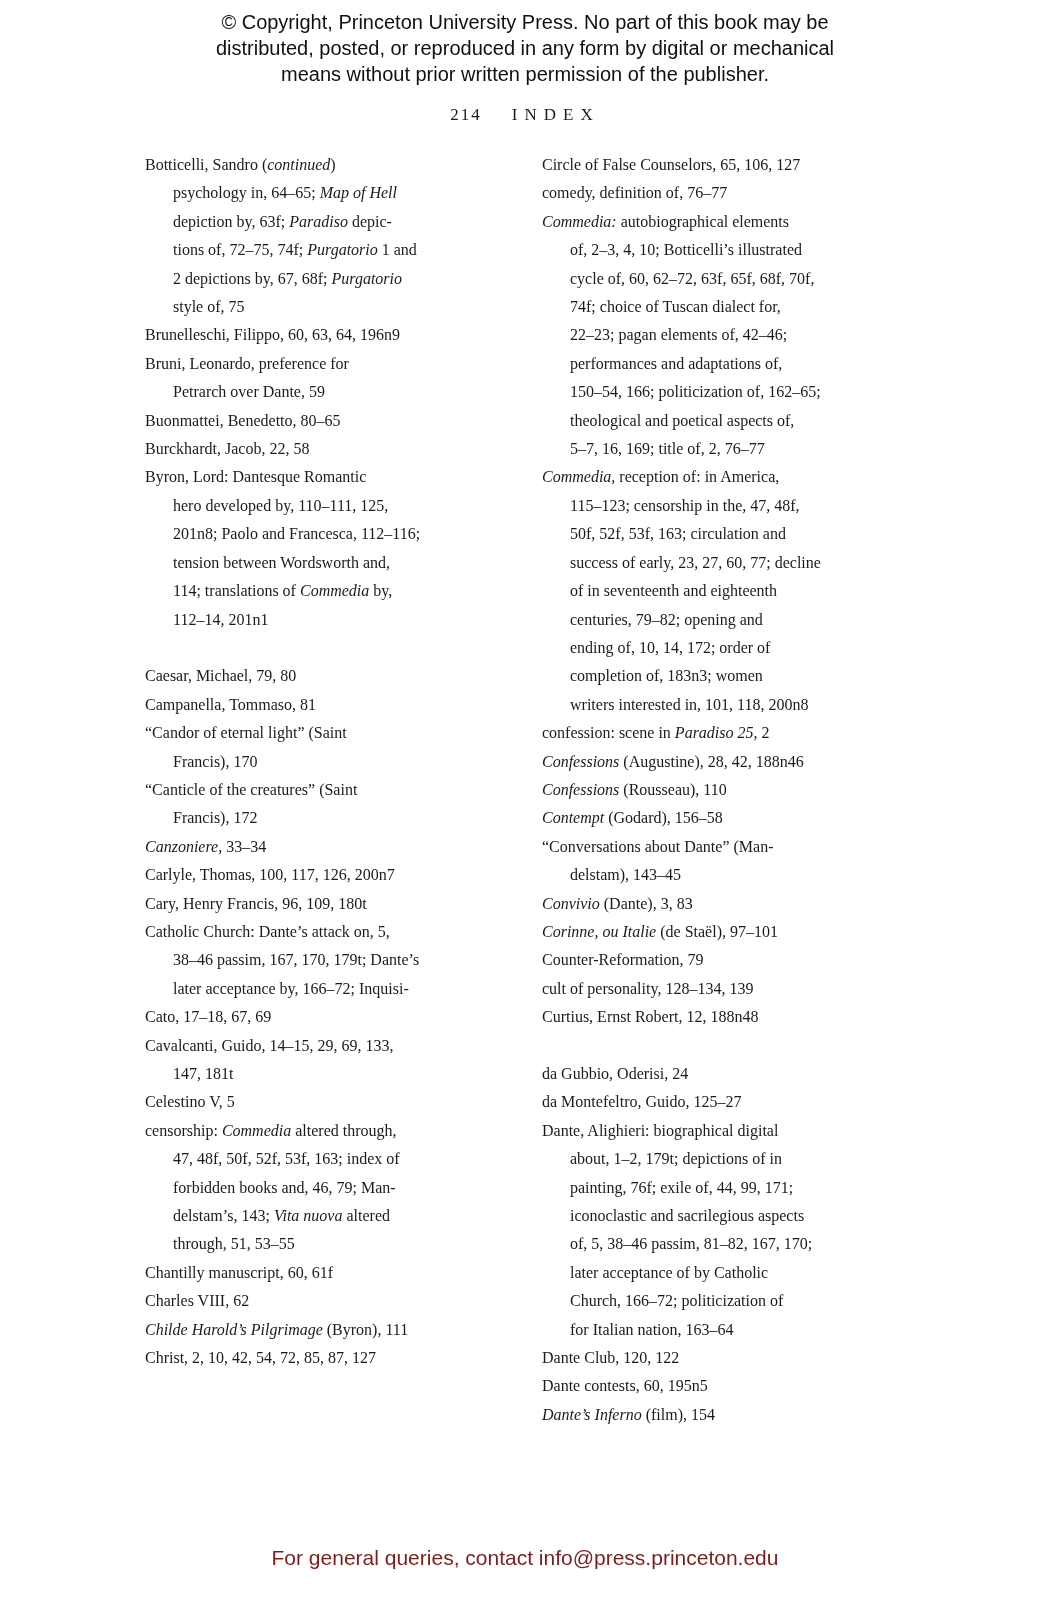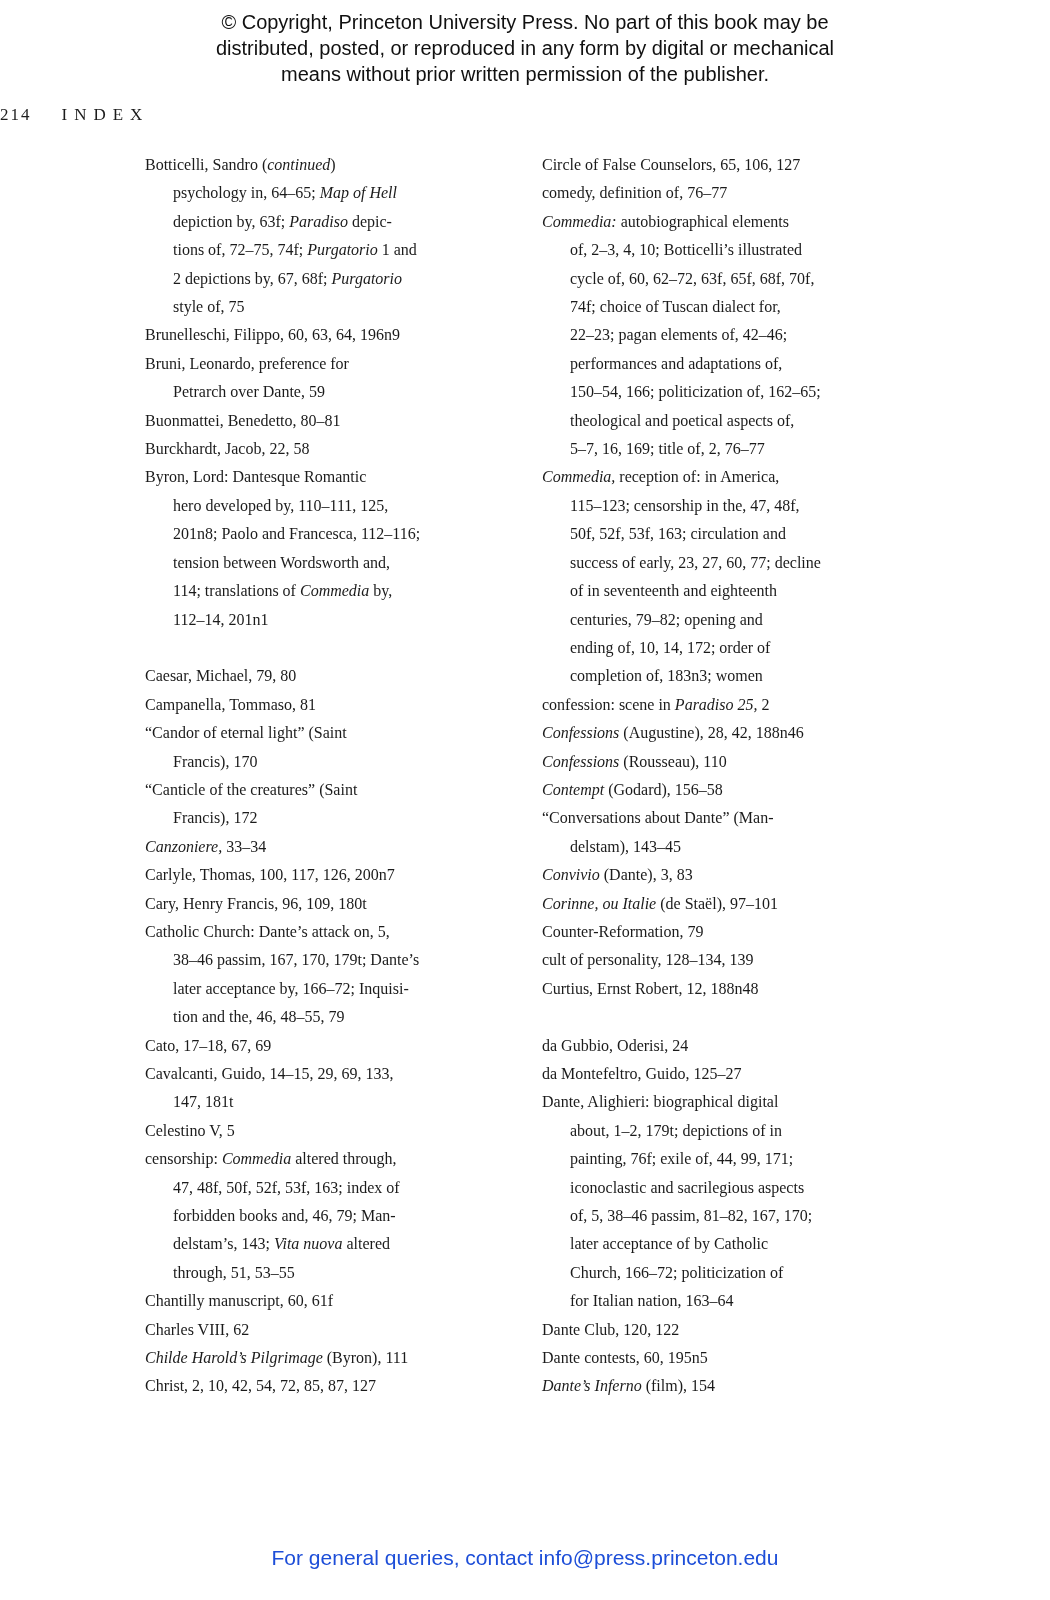--- a/index.html
+++ b/index.html
@@ -18,21 +18,21 @@
     padding-top: 9px;
     text-align: center;
     font-family: "Liberation Sans", sans-serif;
     font-size: 20px;
     line-height: 26px;
     white-space: pre-line;
     color: #101010;
   }
   .pagehead {
     margin-top: 18px;
-    text-align: left;
+    text-align: center;
     font-family: "Liberation Serif", serif;
     font-size: 17px;
     color: #1c1c1c;
   }
   .pagehead .num {
     letter-spacing: 2px;
     margin-right: 30px;
   }
   .pagehead .lbl {
     letter-spacing: 7px;
@@ -59,21 +59,21 @@
     margin-top: 28.4px;
   }
   .footer {
     position: absolute;
     top: 1546px;
     left: 0;
     width: 100%;
     text-align: center;
     font-family: "Liberation Sans", sans-serif;
     font-size: 21px;
-    color: #1d4ed8;
+    color: #7f1d1d;
   }
 </style>
 </head>
 <body>
 
 <div class="copyright">© Copyright, Princeton University Press. No part of this book may be
 distributed, posted, or reproduced in any form by digital or mechanical
 means without prior written permission of the publisher.</div>
 
 <div class="pagehead">
@@ -91,21 +91,21 @@
         <div class="line cont">style of, 75</div>
       </div>
       <div class="entry">
         <div class="line">Brunelleschi, Filippo, 60, 63, 64, 196n9</div>
       </div>
       <div class="entry">
         <div class="line">Bruni, Leonardo, preference for</div>
         <div class="line cont">Petrarch over Dante, 59</div>
       </div>
       <div class="entry">
-        <div class="line">Buonmattei, Benedetto, 80–81</div>
+        <div class="line">Buonmattei, Benedetto, 80–65</div>
       </div>
       <div class="entry">
         <div class="line">Burckhardt, Jacob, 22, 58</div>
       </div>
       <div class="entry">
         <div class="line">Byron, Lord: Dantesque Romantic</div>
         <div class="line cont">hero developed by, 110–111, 125,</div>
         <div class="line cont">201n8; Paolo and Francesca, 112–116;</div>
         <div class="line cont">tension between Wordsworth and,</div>
         <div class="line cont">114; translations of <i>Commedia</i> by,</div>
@@ -131,21 +131,20 @@
       <div class="entry">
         <div class="line">Carlyle, Thomas, 100, 117, 126, 200n7</div>
       </div>
       <div class="entry">
         <div class="line">Cary, Henry Francis, 96, 109, 180t</div>
       </div>
       <div class="entry">
         <div class="line">Catholic Church: Dante’s attack on, 5,</div>
         <div class="line cont">38–46 passim, 167, 170, 179t; Dante’s</div>
         <div class="line cont">later acceptance by, 166–72; Inquisi-</div>
-        <div class="line cont">tion and the, 46, 48–55, 79</div>
       </div>
       <div class="entry">
         <div class="line">Cato, 17–18, 67, 69</div>
       </div>
       <div class="entry">
         <div class="line">Cavalcanti, Guido, 14–15, 29, 69, 133,</div>
         <div class="line cont">147, 181t</div>
       </div>
       <div class="entry">
         <div class="line">Celestino V, 5</div>
@@ -190,20 +189,21 @@
       </div>
       <div class="entry">
         <div class="line"><i>Commedia,</i> reception of: in America,</div>
         <div class="line cont">115–123; censorship in the, 47, 48f,</div>
         <div class="line cont">50f, 52f, 53f, 163; circulation and</div>
         <div class="line cont">success of early, 23, 27, 60, 77; decline</div>
         <div class="line cont">of in seventeenth and eighteenth</div>
         <div class="line cont">centuries, 79–82; opening and</div>
         <div class="line cont">ending of, 10, 14, 172; order of</div>
         <div class="line cont">completion of, 183n3; women</div>
+        <div class="line cont">writers interested in, 101, 118, 200n8</div>
       </div>
       <div class="entry">
         <div class="line">confession: scene in <i>Paradiso 25,</i> 2</div>
       </div>
       <div class="entry">
         <div class="line"><i>Confessions</i> (Augustine), 28, 42, 188n46</div>
       </div>
       <div class="entry">
         <div class="line"><i>Confessions</i> (Rousseau), 110</div>
       </div>

